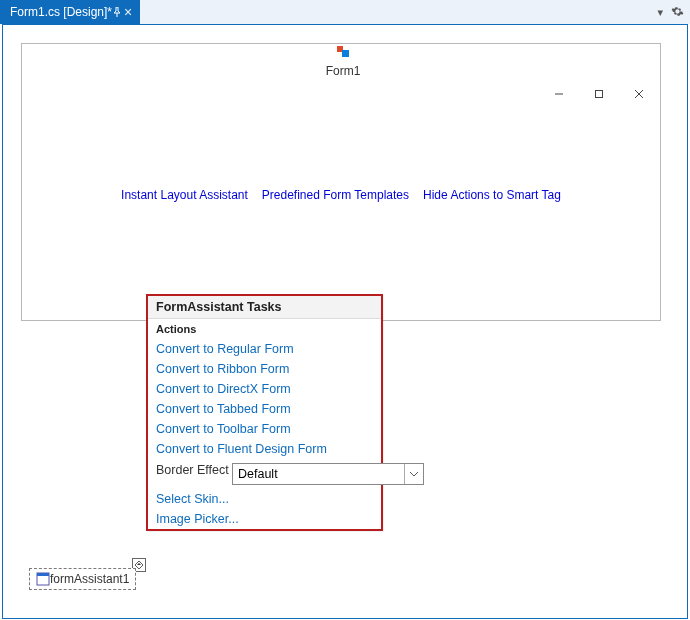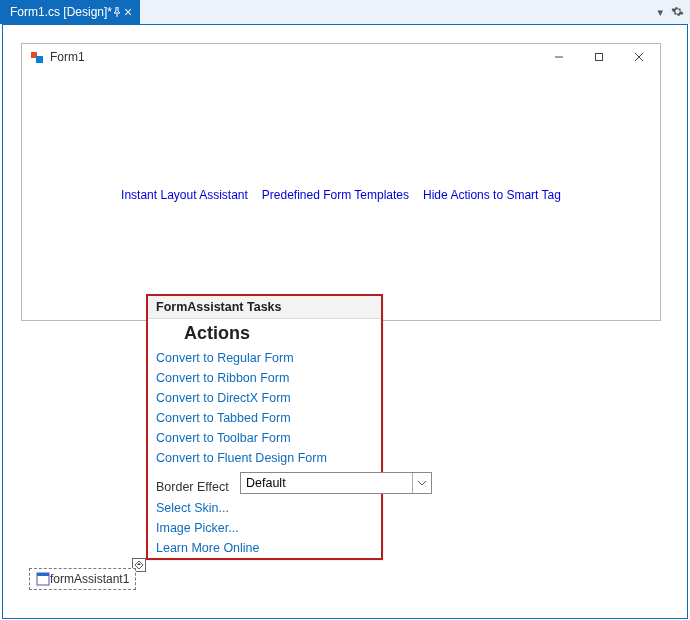--- a/index.html
+++ b/index.html
@@ -12,21 +12,21 @@
   .doctab .close { font-size:14px; opacity:.9; padding:0 2px; }
   .doctab .pin svg { display:block; }
   .strip-right { margin-left:auto; display:flex; align-items:center; gap:8px; padding-right:6px; color:#555; }
   .strip-right span { font-size:11px; }
   
   .docpane { border:1px solid #0f6cbd; margin:0 2px 2px 2px; height:593px; position:relative; background:#fff; }
   .docpane-inner { padding:18px; position:relative; height:557px; }
   
   
   .form-design { width:638px; height:276px; border:1px solid #b8b8b8; background:#fff; }
-  .form-title { height:26px; display:flex; align-items:center; gap:6px; padding:0 4px 0 8px; }
+  .form-title { height:26px; display:flex; align-items:center; gap:6px; padding:0 4px 0 8px;flex-direction:column; }
   .form-title .ficon { width:14px; height:14px; }
   .form-title .t { font-size:12px; color:#333; }
   .win-btns { margin-left:auto; display:flex; gap:6px; }
   .win-btns .wb { width:34px; height:20px; display:flex; align-items:center; justify-content:center; color:#444; }
   .form-body { display:flex; align-items:center; justify-content:center; height:249px;text-align:right; }
   .link-row { display:flex; gap:14px; }
   .link-row a, .link-row span.lnk { color:#0000d8; font-size:12px; cursor:pointer; }
   
   
   .smartglyph { position:absolute; left:129px; top:533px; width:12px; height:12px;
@@ -36,23 +36,23 @@
   
   .tray { position:absolute; left:26px; top:543px; }
   .tray-item { display:flex; align-items:center; padding:3px 6px;
      border:1px dashed #7a7a7a; background:#fff; font-size:12px; color:#333; }
   .tray-item .ci { width:14px; height:14px; }
   
   
   .smarttag { position:absolute; left:143px; top:269px; width:233px;
      border:2px solid #b91c1c; background:#fff; box-shadow:1px 1px 0 rgba(0,0,0,.05); }
   .st-header { background:#f3f3f3; border-bottom:1px solid #dcdcdc; padding:4px 8px; font-weight:600; font-size:12.5px; }
-  .st-section { padding:4px 8px; font-weight:600; font-size:18px;margin-left:28px; }
+  .st-section { padding:4px 8px; font-weight:600; font-size:11px; }
   .st-link { display:block; padding:3px 8px; color:#0f6cbd; font-size:12.5px; cursor:pointer; }
-  .st-row { display:flex; align-items:flex-end; gap:8px; padding:4px 8px; }
+  .st-row { display:flex; align-items:flex-start; padding:4px 8px; }
   .st-row label { font-size:12.5px; color:#333; min-width:76px; }
   .combo { flex:1; display:flex; border:1px solid #888; height:20px; background:#fff; }
   .combo input { border:0; flex:1; font-size:12.5px; padding:0 5px; outline:none; }
   .combo .dd { width:18px; border-left:1px solid #aaa; display:flex; align-items:center; justify-content:center; cursor:pointer; }
   .combo .dd svg { display:block; }
 </style>
 </head>
 <body>
 
 <div class="tabstrip">
@@ -152,17 +152,16 @@
           <span class="dd">
             <svg width="10" height="10" viewBox="0 0 10 10">
                 <path d="M1 3l4 4 4-4" fill="none" stroke="#555" stroke-width="1"></path>
               </svg>
           </span>
         </div>
       </div>
 
       <span class="st-link">Select Skin...</span>
       <span class="st-link">Image Picker...</span>
-      <span class="st-link">Learn More Online</span>
     </div>
 
   </div>
 </div>
 
 </body></html>

